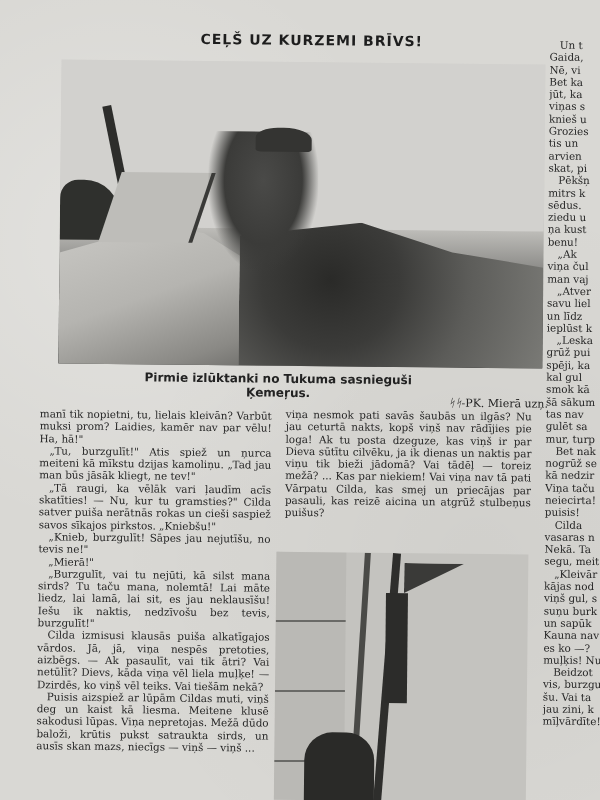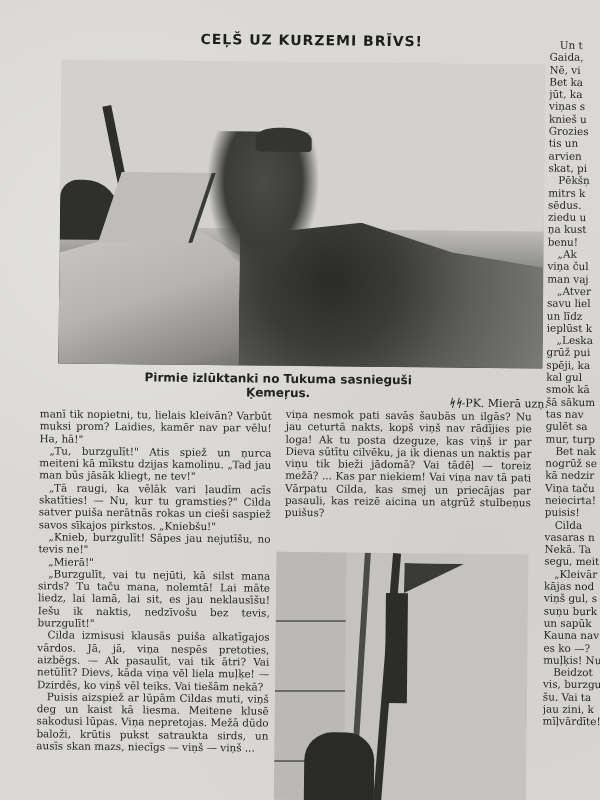--- a/index.html
+++ b/index.html
@@ -53,21 +53,21 @@
     .photo-main .antenna { position:absolute; left:50px; top:45px; width:9px; height:85px; background:#2d2d2b; transform: rotate(-12deg); }
     .caption {
       position: absolute; left: 128px; top: 372px; width: 300px;
       font-family: "DejaVu Sans", "Liberation Sans", sans-serif;
       font-size: 12px; font-weight: bold; color: #222; text-align: center;
     }
     .credit {
       position: absolute; left: 428px; top: 395px; width: 120px; text-align: right;
       font-size: 11px; color: #222;
     }
-    .credit .sig { font-style: italic; font-weight: bold; margin-left: 8px; }
+    .credit .sig { font-style: italic; font-weight: normal; margin-left: 8px; }
     .col {
       position: absolute; font-size: 10.4px; line-height: 12.3px; text-align: justify; color: #262626;
     }
     .col p { margin: 0; text-indent: 10px; }
     .col p.noindent { text-indent: 0; }
     .col-left { left: 40px; top: 410px; width: 232px; }
     .col-mid { left: 286px; top: 408px; width: 246px; }
     .col-right { left: 546px; top: 36px; width: 100px; white-space: nowrap; overflow: hidden; }
     .col-right p { text-align: left; }
     .photo-bottom {

